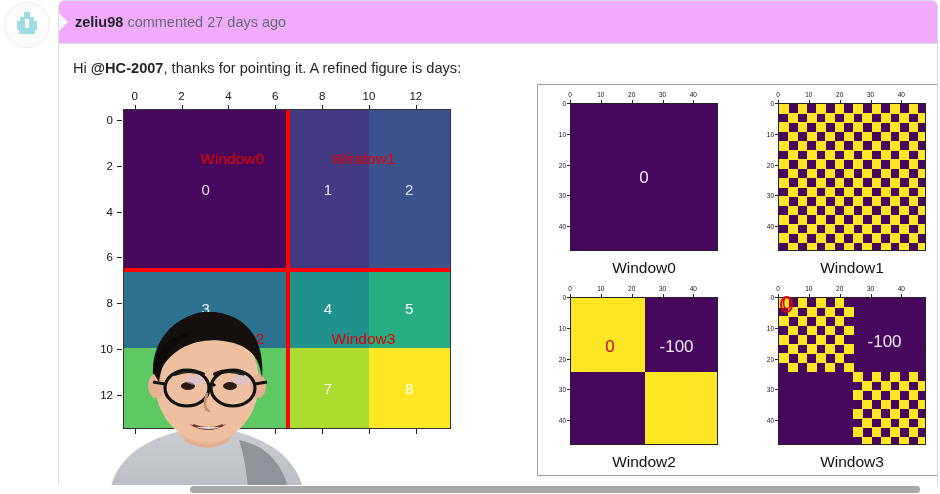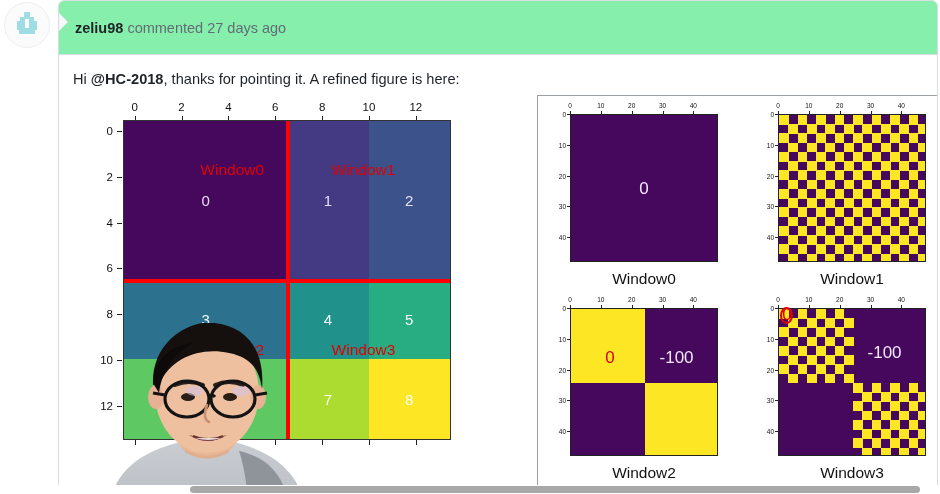--- a/index.html
+++ b/index.html
@@ -21,22 +21,22 @@
   }
   .avatar svg { display: block; }
 
   .comment-box {
     position: absolute; left: 58px; top: 0px; right: 2px; bottom: 0;
     border: 1px solid #d8dee4; border-radius: 6px;
     background: #ffffff; overflow: hidden;
   }
   .comment-header {
     position: relative;
-    height: 54px;
-    background: #86efac;
+    height: 43px;
+    background: #f0abfc;
     border-bottom: 1px solid #d8dee4;
     display: flex; align-items: center;
     padding: 0 14px 0 16px;
     text-align: right;
   }
   .comment-header .meta { font-size: 14.5px; color: #636c76; white-space: nowrap; }
   .comment-header .meta b { color: #1f2328; font-weight: 700; }
   .hdr-right { margin-left: auto; display: flex; align-items: center; gap: 12px; }
   .badge {
     font-size: 12.5px; color: #636c76;
@@ -153,21 +153,21 @@
     <div class="comment-header">
       <div class="pointer"></div>
       <div class="meta">
         <b>zeliu98</b>
         <span>commented 27 days ago</span>
       </div>
     </div>
 
     <div class="comment-body">
       <div class="comment-text">
-        <span>Hi </span><span class="mention">@HC-2018</span><span>, thanks for pointing it. A refined figure is here:</span>
+        <span>Hi </span><span class="mention">@HC-2007</span><span>, thanks for pointing it. A refined figure is days:</span>
       </div>
 
       <div class="figure-area">
 
         <div class="left-plot">
 
           <div class="lp-ticks-top" id="lp-xticks">
               <span style="left: 11.7143px;">0</span>
               <i style="left: 11.7143px;"></i>
               <span style="left: 58.5714px;">2</span>

